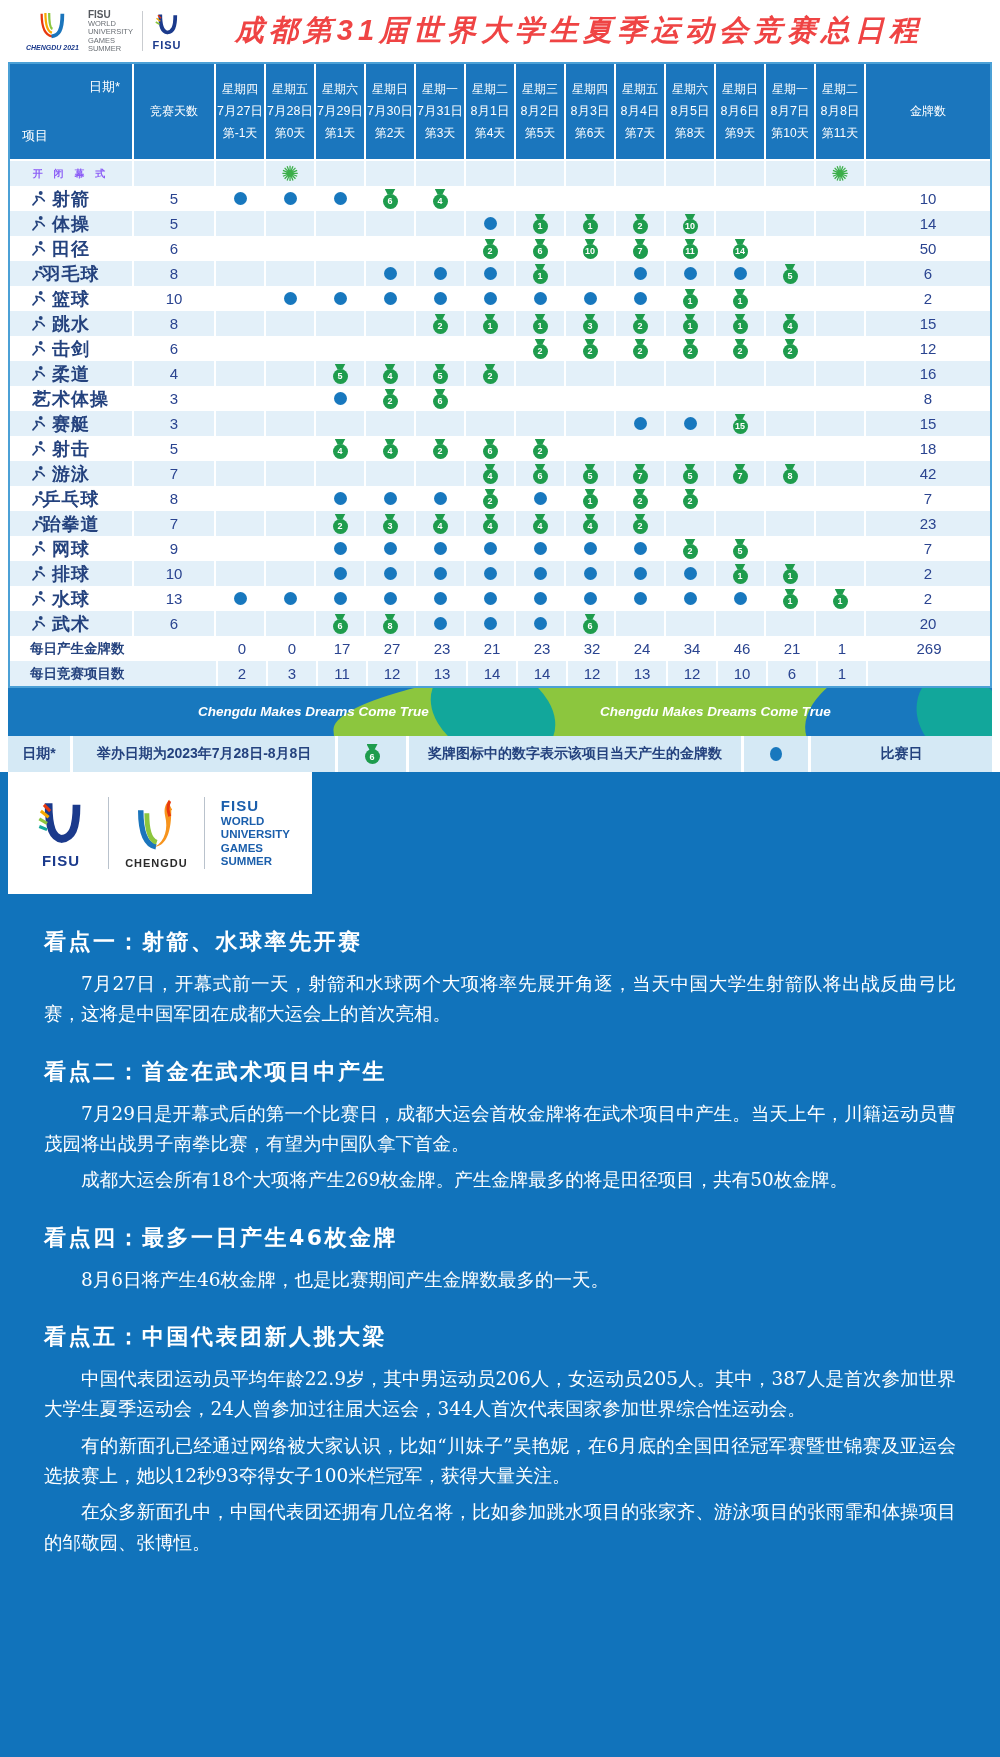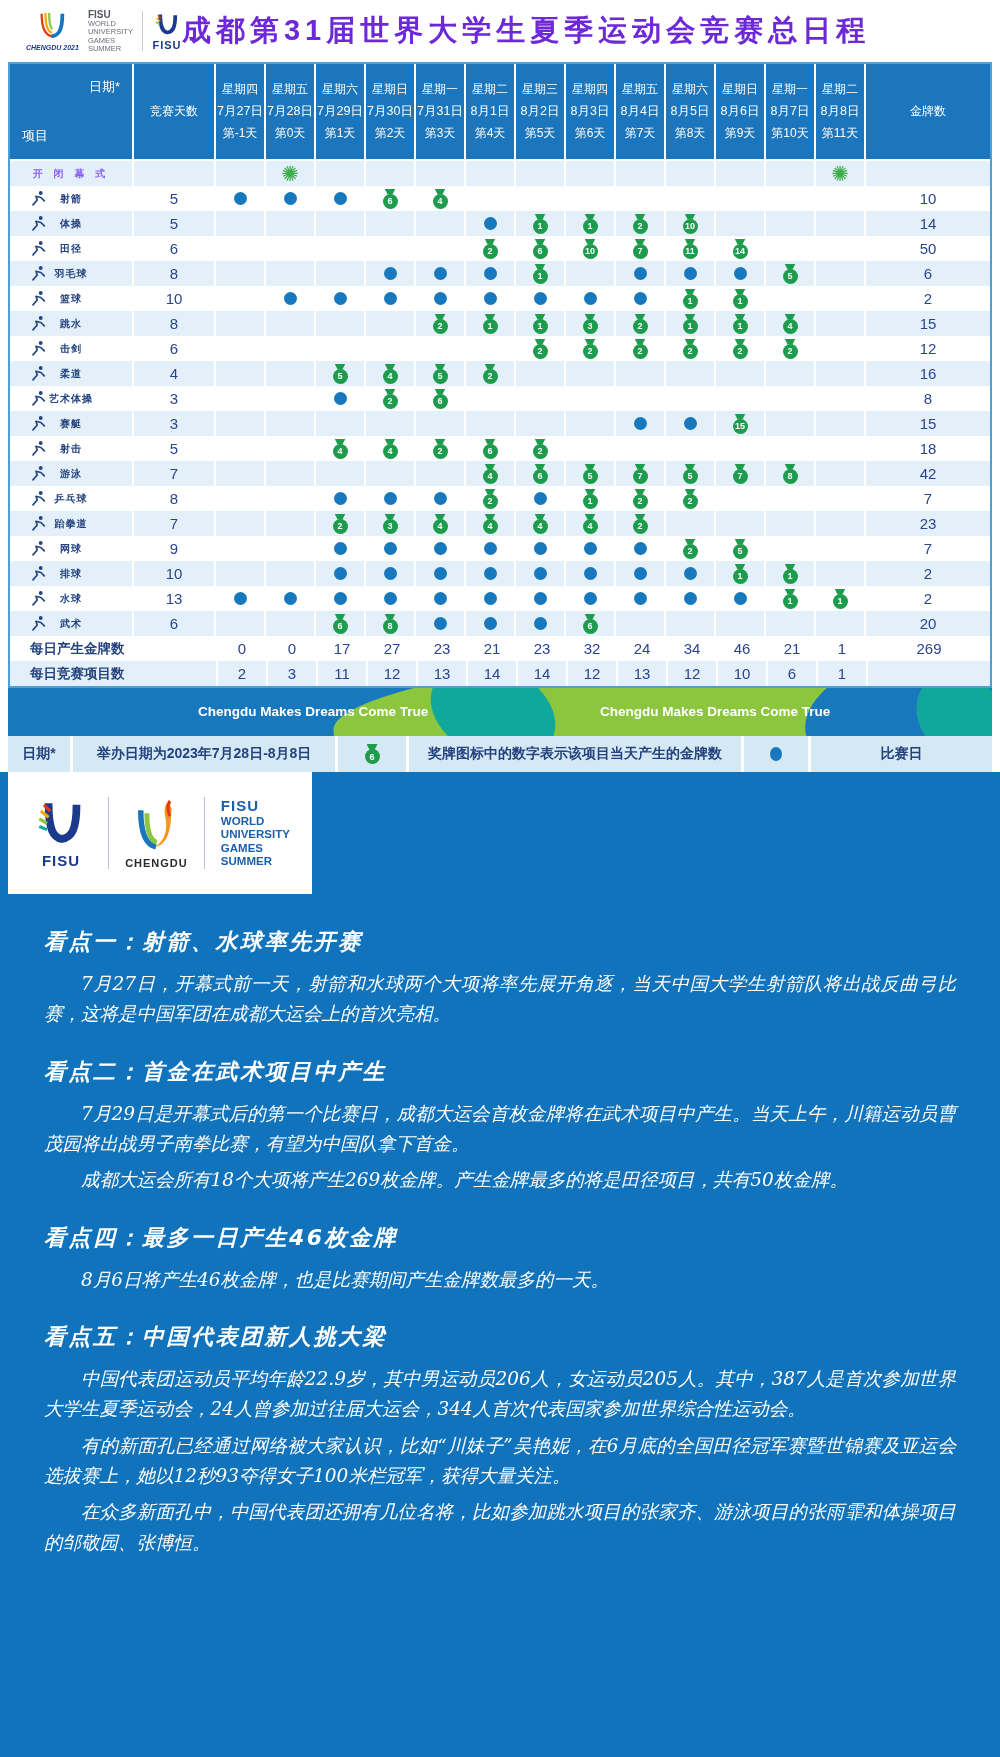--- a/index.html
+++ b/index.html
@@ -9,22 +9,22 @@
   
   .top-header{height:62px;flex:0 0 auto;display:flex;align-items:center;padding:0 10px;}
   .logo-cluster{display:flex;align-items:center;gap:9px;padding-left:16px;flex:0 0 auto;}
   .logo-unit{display:flex;flex-direction:column;align-items:center;line-height:1;}
   .logo-sub{font-size:7px;font-weight:bold;font-style:italic;color:#1B3A8C;margin-top:1px;}
   .fisu-block{display:flex;flex-direction:column;line-height:1.12;color:#6a6f75;}
   .fisu-block .b0{font-weight:bold;font-size:10px;color:#55595e;}
   .fisu-block span{font-size:7.5px;}
   .vdiv{width:1px;height:40px;background:#c9ccd0;}
   .logo-fisu-label{font-size:11px;font-weight:bold;color:#1B3A8C;letter-spacing:1px;margin-top:1px;}
-  .main-title{flex:1;font-size:29px;font-weight:bold;color:#6d28d9;
-              letter-spacing:5px;margin:0 14px 0 0;white-space:nowrap;}
+  .main-title{flex:1;text-align:center;font-size:29px;font-weight:bold;color:#ef4444;
+              letter-spacing:5px;margin:0 14px 0 0;white-space:nowrap;font-style:italic;}
 
   
   .table-wrap{margin:0 8px;border:2px solid #4BA0D6;flex:0 0 auto;background:#fff;}
   .t-row{display:flex;height:25px;}
   .t-row .c{border-right:2px solid #fff;display:flex;align-items:center;justify-content:center;box-sizing:border-box;}
   .t-row .c:last-child{border-right:none;}
   .c-name{width:124px;flex:0 0 auto;position:relative;}
   .c-days{width:82px;flex:0 0 auto;}
   .c-day{width:50px;flex:0 0 auto;}
   .c-gold{flex:1;}
@@ -33,21 +33,21 @@
   .t-head{height:95px;border-bottom:2px solid #fff;}
   .t-head .c{background:#1B76BD;color:#fff;flex-direction:column;gap:5px;font-size:12px;font-weight:500;}
   .t-head .hd-date{font-size:12.5px;}
   .corner{background-color:#1B76BD;
           background-image:linear-gradient(to bottom right,rgba(0,0,0,0) 48.9%,#fff 48.9%,#fff 51.1%,rgba(0,0,0,0) 51.1%);}
   .corner-top{position:absolute;top:14px;right:12px;font-size:13px;color:#fff;}
   .corner-bottom{position:absolute;bottom:14px;left:12px;font-size:13px;color:#fff;}
 
   .r-light .c{background:#E3F0F9;}
   .r-white .c{background:#fff;}
-  .sport-name{font-size:10px;font-weight:600;color:#24427E;letter-spacing:1px;}
+  .sport-name{font-size:18px;font-weight:600;color:#24427E;letter-spacing:1px;}
   .ceremony-name{font-size:10px;font-weight:bold;color:#8b5cf6;letter-spacing:4px;}
   .sport-icon{position:absolute;left:20px;top:4px;width:17px;height:17px;}
   .num{font-size:15px;color:#2A4490;font-weight:500;}
   .sum-label{font-size:13.5px;font-weight:600;color:#24427E;}
 
   .dot{width:13px;height:13px;border-radius:50%;background:#1878BE;display:inline-block;}
   .medal{display:flex;flex-direction:column;align-items:center;line-height:0;}
   .medal-ribbon{width:11px;height:6px;background:#1E9C4D;clip-path:polygon(0 0,100% 0,72% 100%,28% 100%);}
   .medal-num{width:15px;height:15px;border-radius:50%;background:#1E9C4D;color:#fff;font-size:9px;
              font-weight:bold;display:flex;align-items:center;justify-content:center;margin-top:-1px;}
@@ -56,21 +56,21 @@
   
   .banner{height:48px;margin:0 8px;flex:0 0 auto;position:relative;background:#1878BE;overflow:hidden;}
   .bn-lime{position:absolute;left:325px;top:-30px;width:580px;height:108px;background:#8CC63E;
            border-radius:46% 54% 52% 48%;transform:rotate(-5deg);}
   .bn-teal1{position:absolute;left:420px;top:-22px;width:130px;height:92px;background:#12A79B;
             border-radius:50%;transform:rotate(24deg);}
   .bn-blueswirl{position:absolute;left:795px;top:-28px;width:175px;height:104px;background:#1878BE;
             border-radius:50%;transform:rotate(-16deg);}
   .bn-teal2{position:absolute;left:905px;top:-14px;width:90px;height:80px;background:#12A79B;
             border-radius:50% 50% 40% 60%;transform:rotate(40deg);}
-  .slogan{position:absolute;top:0;line-height:48px;color:#fff;font-size:13.5px;
+  .slogan{position:absolute;top:0;line-height:48px;color:#fff;font-size:13.5px;font-style:italic;
           font-weight:600;white-space:nowrap;z-index:3;}
   .slogan.left{left:190px;}
   .slogan.right{left:592px;}
 
   
   .legend{margin:0 8px;height:36px;flex:0 0 auto;display:flex;gap:3px;background:#fff;}
   .lg-cell{background:#D5E9F5;display:flex;align-items:center;justify-content:center;
            color:#24427E;font-size:14px;font-weight:600;}
   .lg-datelabel{width:62px;}
   .lg-datetext{width:262px;}
@@ -84,21 +84,21 @@
   .bottom{flex:1;background:#1173BB;position:relative;color:#fff;}
   .logo-box{position:absolute;left:8px;top:0;width:304px;height:122px;background:#fff;
             display:flex;align-items:center;justify-content:space-evenly;padding:0 6px;box-sizing:border-box;}
   .lb-div{width:1px;height:72px;background:#b9c2cc;}
   .lb-text{display:flex;flex-direction:column;line-height:1.18;color:#1B5FAC;}
   .lb-text .b0{font-weight:bold;font-size:15px;letter-spacing:1px;}
   .lb-text span{font-size:11.5px;font-weight:600;}
   .lb-label{font-size:15px;font-weight:bold;color:#1B3A8C;letter-spacing:1px;margin-top:2px;}
   .lb-label.dark{color:#2b2b2b;font-size:11px;}
 
-  .highlights{position:absolute;left:0;right:0;top:122px;bottom:0;padding:6px 44px 17px;box-sizing:border-box;font-style:italic;}
+  .highlights{position:absolute;left:0;right:0;top:122px;bottom:0;padding:6px 44px 17px;box-sizing:border-box;}
   .hl-title{font-size:22px;font-weight:bold;letter-spacing:2.5px;margin:27px 0 12px;color:#fff;
             font-family:"DejaVu Sans",sans-serif;}
   .highlights p{font-size:18.5px;line-height:1.64;text-indent:2em;margin:6px 0;text-align:justify;
             font-family:"DejaVu Serif","Liberation Serif",serif;}
 </style>
 </head>
 <body>
 
 <div class="page">
 

